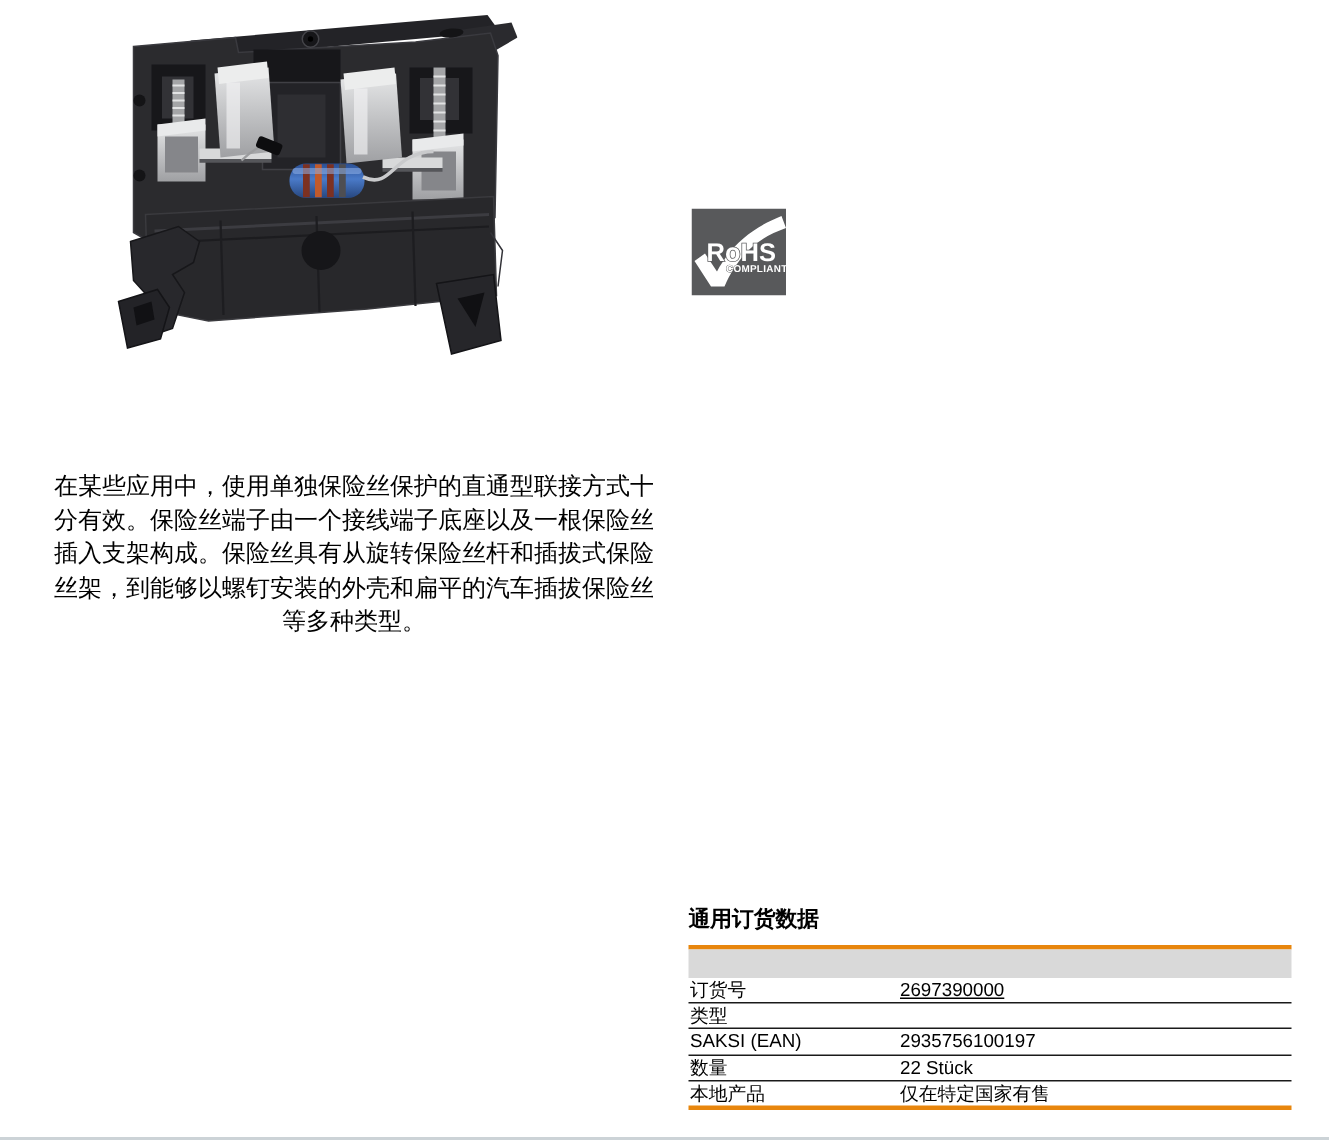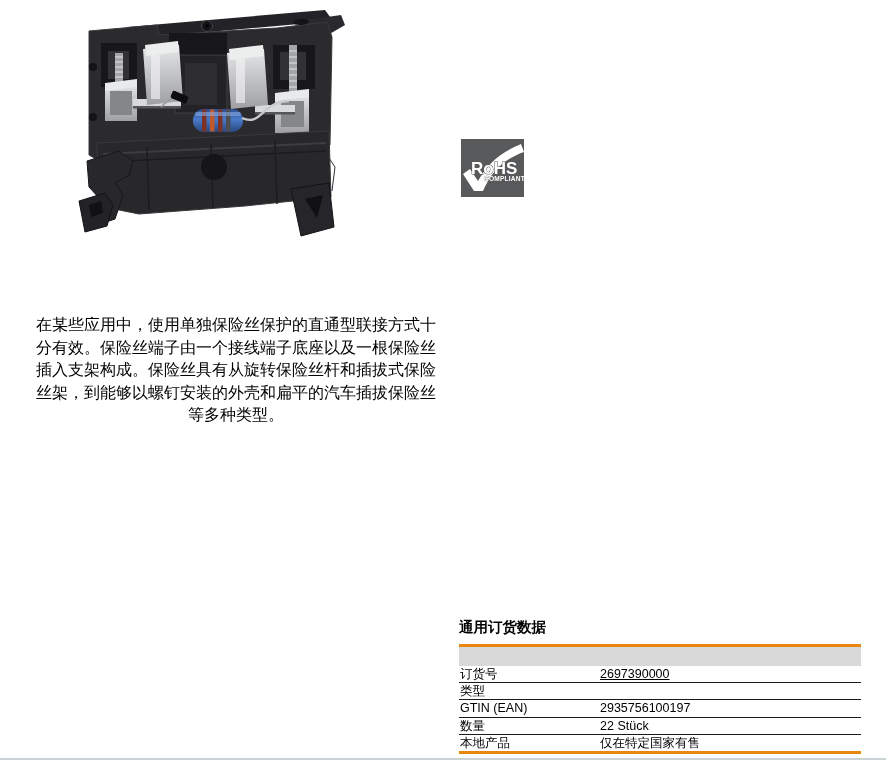--- a/index.html
+++ b/index.html
@@ -10,21 +10,21 @@
   
   .product-photo{position:absolute;left:77px;top:5px;width:268px;height:240px;}
   
   .rohs{position:absolute;left:461px;top:139px;width:63px;height:58px;}
   
   .description{
     position:absolute;left:32px;top:314px;width:408px;
     font-size:16px;line-height:22.5px;color:#000;text-align:center;
   }
   
-  .order-table{position:absolute;left:459px;top:612px;width:402px;}
+  .order-table{position:absolute;left:459px;top:598px;width:402px;}
   .order-table .tbl-title{
     font-size:14.5px;font-weight:bold;line-height:18px;padding-top:6px;margin-bottom:8px;
   }
   .rule{height:3px;background:#e8860d;}
   .band{height:19px;background:#d9d9d9;}
   .row{
     display:flex;align-items:center;height:16.2px;
     border-bottom:1.5px solid #1a1a1a;font-size:12.5px;line-height:14px;
   }
   .row.last{border-bottom:none;}
@@ -146,21 +146,21 @@
     <div class="band"></div>
 
     <div class="row">
       <span class="lbl">订货号</span>
       <span class="val"><a class="order-link">2697390000</a></span>
     </div>
     <div class="row">
       <span class="lbl">类型</span>
     </div>
     <div class="row">
-      <span class="lbl">GTIN (EAN)</span>
+      <span class="lbl">SAKSI (EAN)</span>
       <span class="val">2935756100197</span>
     </div>
     <div class="row">
       <span class="lbl">数量</span>
       <span class="val">22 Stück</span>
     </div>
     <div class="row last">
       <span class="lbl">本地产品</span>
       <span class="val">仅在特定国家有售</span>
     </div>

